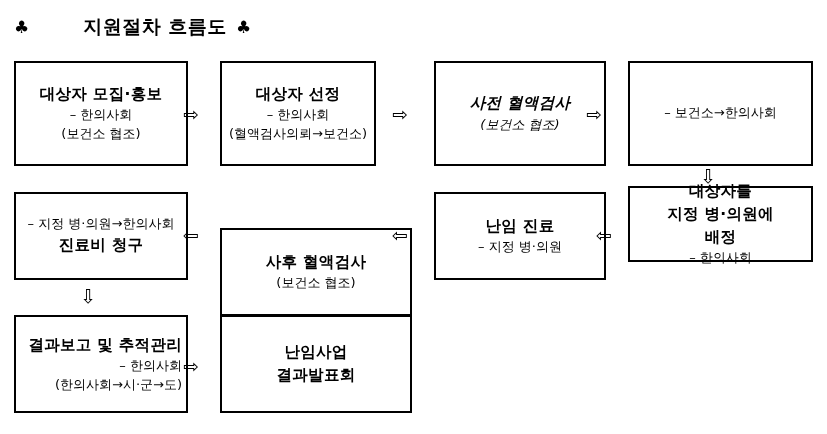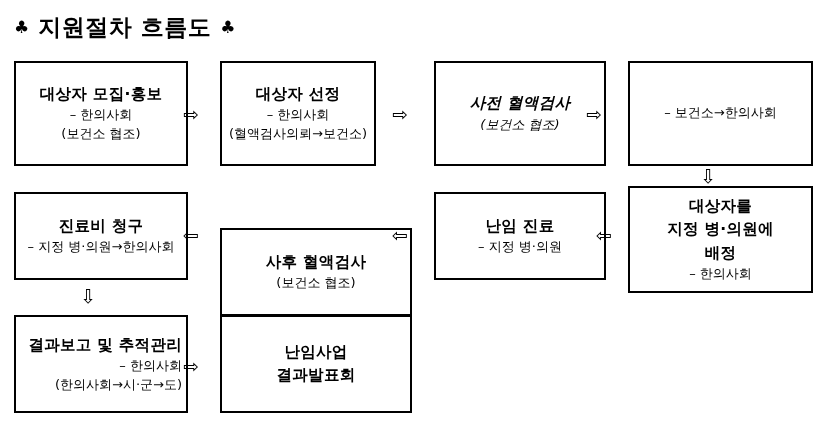--- a/index.html
+++ b/index.html
@@ -27,23 +27,24 @@
     align-items: center;
     gap: 9px;
     white-space: nowrap;
   }
   .club-glyph {
     font-size: 17px;
     line-height: 1;
     color: #000;
   }
   #title-text {
-    font-size: 23px;
+    font-size: 19px;
     font-weight: bold;
     letter-spacing: 0.5px;
+    margin-left: 45px;
   }
 
   
   #flow-canvas {
     position: absolute;
     left: 0;
     top: 0;
     width: 827px;
     height: 434px;
     padding-left: 20px;
@@ -115,37 +116,37 @@
       <span class="node-line line-sub">– 한의사회</span>
       <span class="node-line line-sub">(혈액검사의뢰→보건소)</span>
     </div>
     <div class="node-box" style="left: 434px; top: 61px; width: 172px; height: 105px; font-style: italic;">
       <span class="node-line line-head">사전 혈액검사</span>
       <span class="node-line line-sub">(보건소 협조)</span>
     </div>
     <div class="node-box" style="left: 628px; top: 61px; width: 185px; height: 105px;">
       <span class="node-line line-sub">– 보건소→한의사회</span>
     </div>
-    <div class="node-box" style="left: 628px; top: 186px; width: 185px; height: 107px;">
+    <div class="node-box" style="left: 628px; top: 186px; width: 185px; height: 76px;">
       <span class="node-line line-head">대상자를</span>
       <span class="node-line line-head">지정 병·의원에</span>
       <span class="node-line line-head">배정</span>
       <span class="node-line line-sub">– 한의사회</span>
     </div>
     <div class="node-box" style="left: 434px; top: 192px; width: 172px; height: 88px;">
       <span class="node-line line-head">난임 진료</span>
       <span class="node-line line-sub">– 지정 병·의원</span>
     </div>
     <div class="node-box" style="left: 220px; top: 192px; width: 192px; height: 88px; margin-top: 36px;">
       <span class="node-line line-head">사후 혈액검사</span>
       <span class="node-line line-sub">(보건소 협조)</span>
     </div>
     <div class="node-box" style="left: 14px; top: 192px; width: 174px; height: 88px;">
+      <span class="node-line line-sub">– 지정 병·의원→한의사회</span>
       <span class="node-line line-head">진료비 청구</span>
-      <span class="node-line line-sub">– 지정 병·의원→한의사회</span>
     </div>
     <div class="node-box" style="left: 14px; top: 315px; width: 174px; height: 98px; text-align: right;">
       <span class="node-line line-head">결과보고 및 추적관리</span>
       <span class="node-line line-sub">– 한의사회</span>
       <span class="node-line line-sub">(한의사회→시·군→도)</span>
     </div>
     <div class="node-box" style="left: 220px; top: 315px; width: 192px; height: 98px;">
       <span class="node-line line-head">난임사업</span>
       <span class="node-line line-head">결과발표회</span>
     </div>

